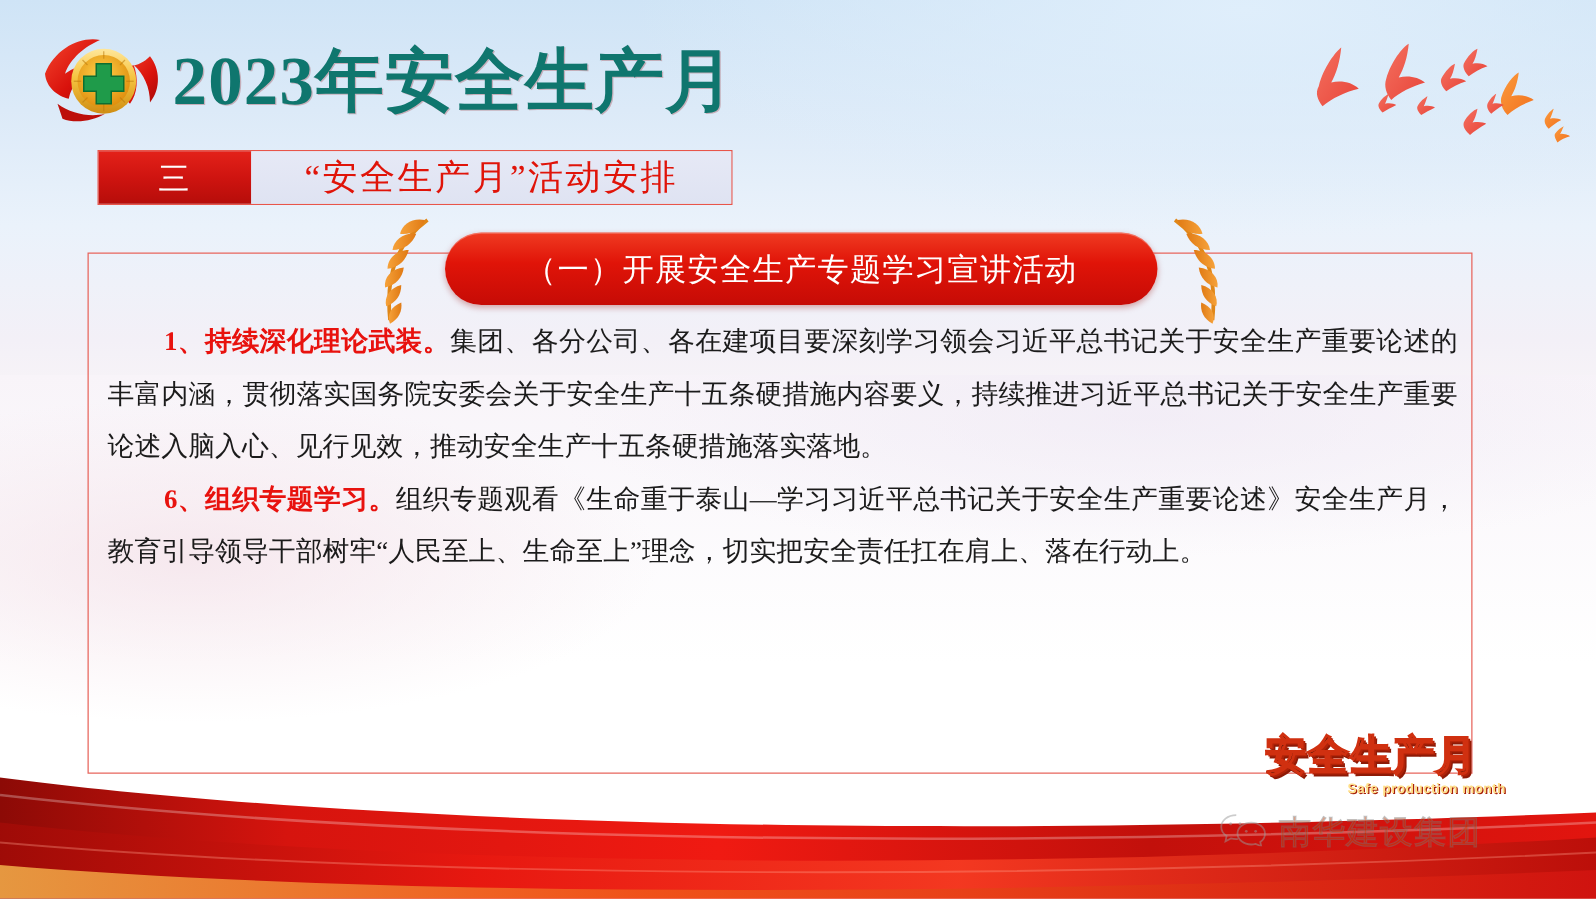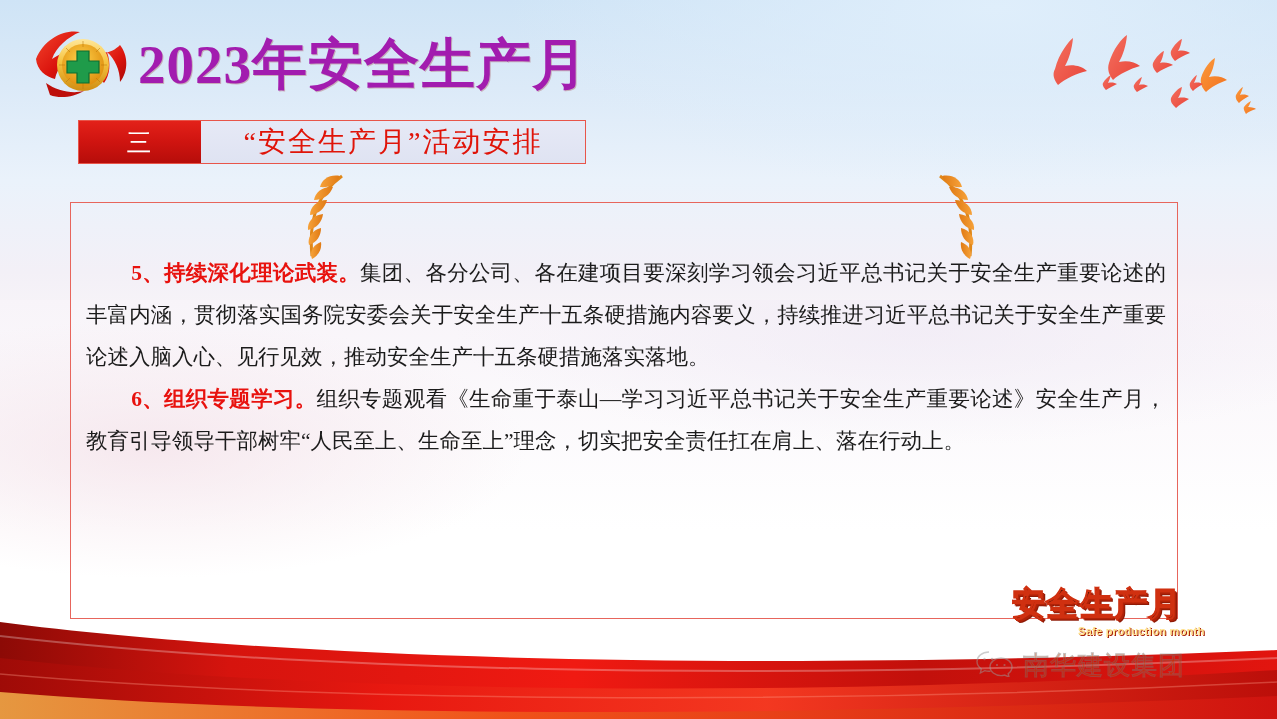--- a/index.html
+++ b/index.html
@@ -26,21 +26,21 @@
   }
   .sky-bottom{position:absolute;left:0;top:600px;width:1277px;height:119px;background:#fff;}
 
   
   .doves{position:absolute;left:1025px;top:25px;width:245px;height:100px;}
 
   
   .title-row{position:absolute;left:24px;top:28px;height:72px;display:flex;align-items:center;}
   .emblem{position:relative;width:118px;height:78px;flex:0 0 auto;}
   .main-title{
-    font-size:55px;line-height:1;color:#a21caf;font-weight:700;
+    font-size:55px;line-height:1;color:#0f766e;font-weight:700;
     letter-spacing:1px;margin-left:-4px;
     text-shadow:1px 1px 0 rgba(140,0,0,.25);
     font-family:"Liberation Serif","DejaVu Serif",serif;
   }
 
   
   .sec-bar{position:absolute;left:78px;top:120px;width:508px;height:44px;display:flex;
            border:1px solid #e8554a;box-sizing:border-box;}
   .sec-num{
     width:122px;height:100%;background:linear-gradient(180deg,#e32119 0%,#cf1410 50%,#b60d0a 100%);
@@ -209,37 +209,40 @@
         <g fill="url(#lg)">
           <path d="M44 4 C34 2 26 7 24 15 C33 16 41 12 44 4Z"></path>
           <path d="M37 15 C27 14 19 20 18 28 C27 28 34 23 37 15Z"></path>
           <path d="M31 28 C21 28 14 35 14 43 C23 42 29 36 31 28Z"></path>
           <path d="M27 42 C17 43 11 50 12 58 C21 56 26 50 27 42Z"></path>
           <path d="M25 56 C16 58 11 66 13 73 C21 70 25 64 25 56Z"></path>
           <path d="M25 70 C17 73 13 80 16 87 C23 83 26 77 25 70Z"></path>
         </g>
       </svg>
     </div>
+    <div class="pill">
+      <span class="pill-text">（一）开展安全生产专题学习宣讲活动</span>
+    </div>
     <div class="laurel" style="right:0;transform:scaleX(-1);">
       <svg width="58" height="88" viewBox="0 0 58 88">
         <path d="M46 4 C24 20 12 44 16 84" stroke="#e08718" stroke-width="3" fill="none"></path>
         <g fill="url(#lg)">
           <path d="M44 4 C34 2 26 7 24 15 C33 16 41 12 44 4Z"></path>
           <path d="M37 15 C27 14 19 20 18 28 C27 28 34 23 37 15Z"></path>
           <path d="M31 28 C21 28 14 35 14 43 C23 42 29 36 31 28Z"></path>
           <path d="M27 42 C17 43 11 50 12 58 C21 56 26 50 27 42Z"></path>
           <path d="M25 56 C16 58 11 66 13 73 C21 70 25 64 25 56Z"></path>
           <path d="M25 70 C17 73 13 80 16 87 C23 83 26 77 25 70Z"></path>
         </g>
       </svg>
     </div>
   </div>
 
   <div class="body-text">
-    <p class="para"><span class="lead">5、持续深化理论武装。</span><span>集团、各分公司、各在建项目要深刻学习领会习近平总书记关于安全生产重要论述的丰富内涵，贯彻落实国务院安委会关于安全生产十五条硬措施内容要义，持续推进习近平总书记关于安全生产重要论述入脑入心、见行见效，推动安全生产十五条硬措施落实落地。</span></p>
+    <p class="para"><span class="lead">1、持续深化理论武装。</span><span>集团、各分公司、各在建项目要深刻学习领会习近平总书记关于安全生产重要论述的丰富内涵，贯彻落实国务院安委会关于安全生产十五条硬措施内容要义，持续推进习近平总书记关于安全生产重要论述入脑入心、见行见效，推动安全生产十五条硬措施落实落地。</span></p>
     <p class="para"><span class="lead">6、组织专题学习。</span><span>组织专题观看《生命重于泰山—学习习近平总书记关于安全生产重要论述》安全生产月，教育引导领导干部树牢“人民至上、生命至上”理念，切实把安全责任扛在肩上、落在行动上。</span></p>
   </div>
 
   <div class="badge">
     <div class="badge-cn">安全生产月</div>
     <div class="badge-en">Safe production month</div>
   </div>
 
   <div class="waves">
     <svg width="1277" height="123" viewBox="0 0 1277 123" preserveAspectRatio="none">

